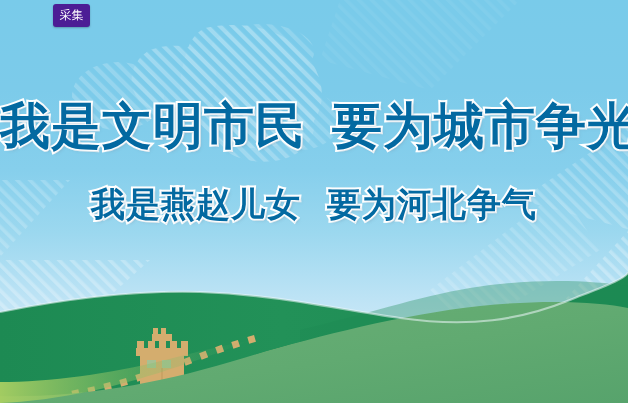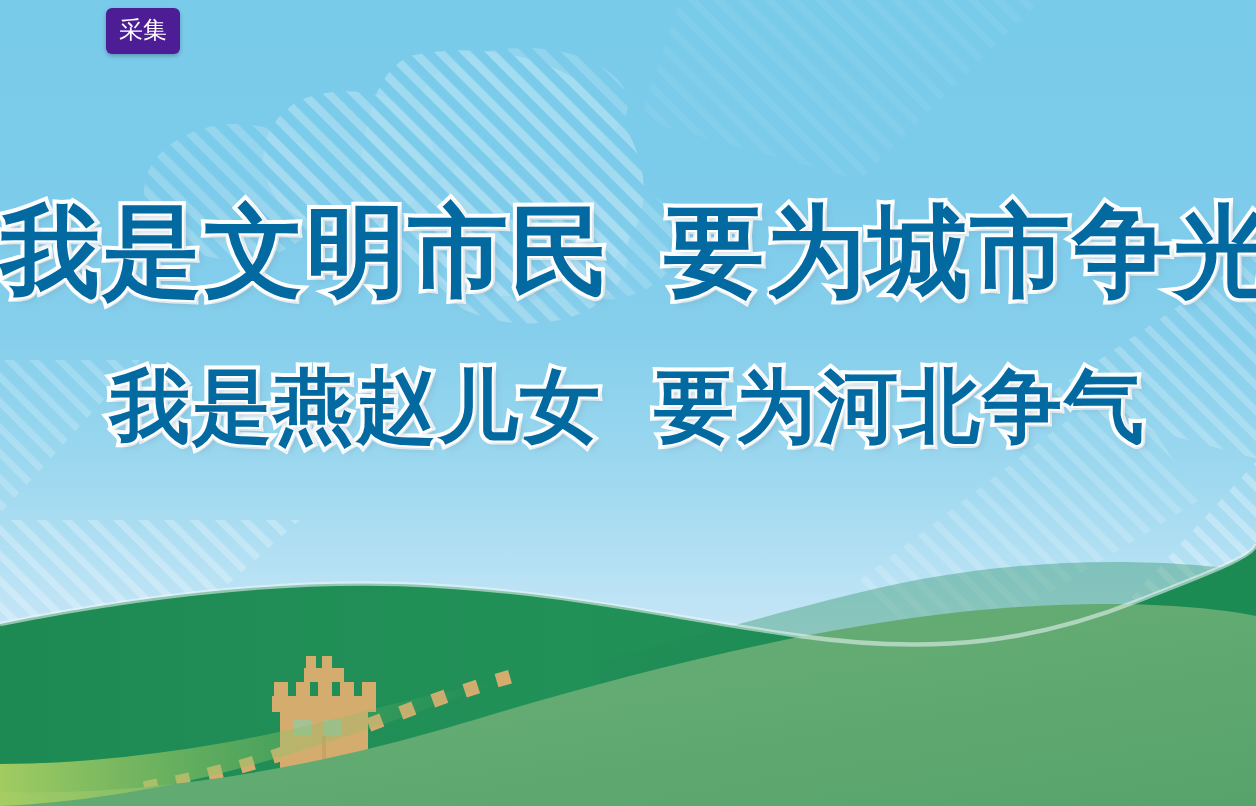--- a/index.html
+++ b/index.html
@@ -56,21 +56,21 @@
     white-space: nowrap;
     -webkit-text-stroke: 4px #ffffff;
     paint-order: stroke fill;
     text-shadow:
        0 0 2px #ffffff,
        1px 1px 0 rgba(255,255,255,0.95),
       -1px 1px 0 rgba(255,255,255,0.95),
        2px 2px 3px rgba(120,160,185,0.45);
   }
   .line1 { top: 98px;  font-size: 50px; line-height: 56px; }
-  .line2 { top: 176px; font-size: 40px; line-height: 56px; }
+  .line2 { top: 176px; font-size: 34px; line-height: 56px; }
   .gap { display: inline-block; width: 26px; }
 
   
   .landscape {
     position: absolute;
     left: 0; top: 0;
     width: 628px; height: 403px;
   }
 
   

